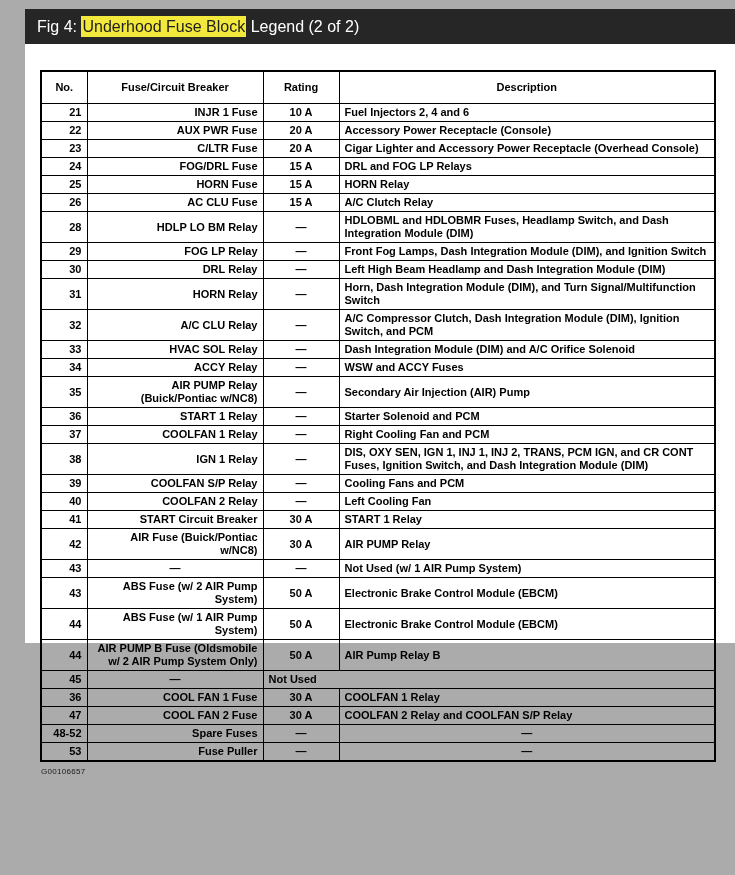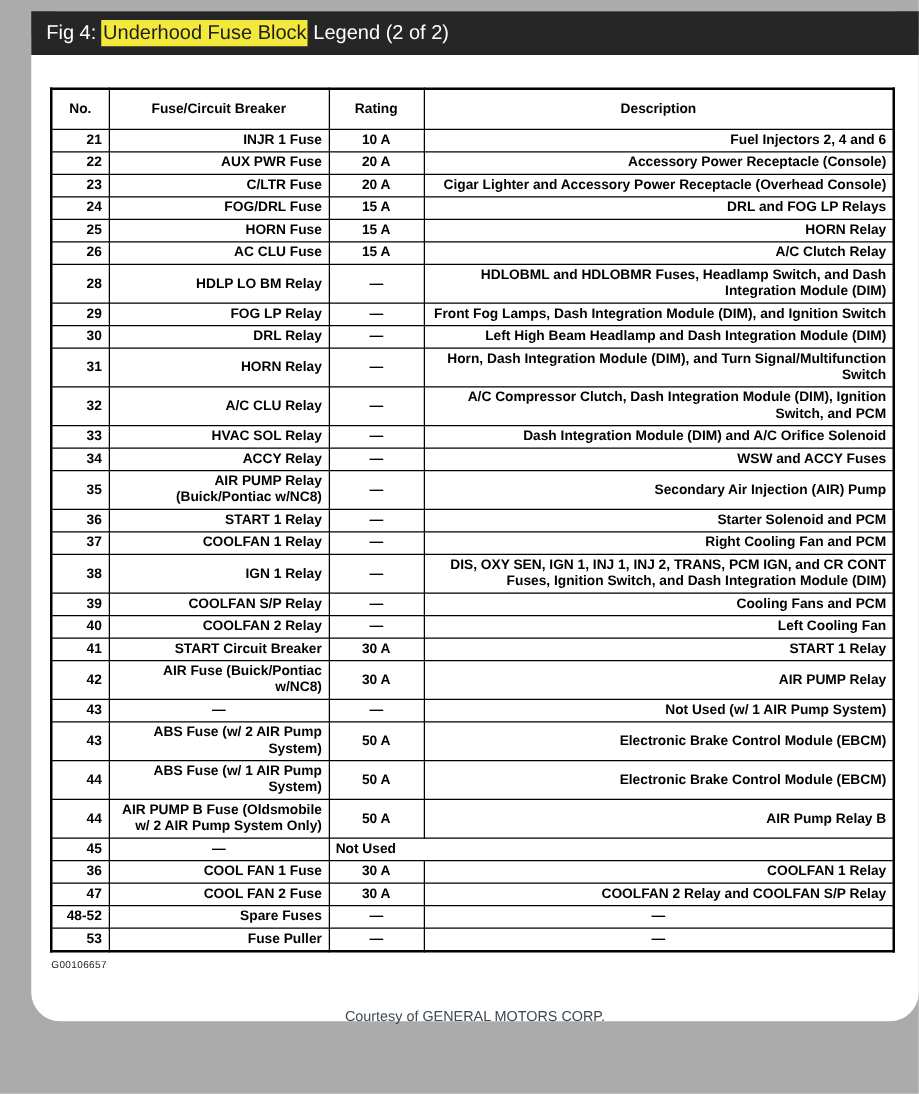--- a/index.html
+++ b/index.html
@@ -7,23 +7,22 @@
   body {
     width: 735px; height: 875px;
     background: #ababab;
     font-family: "Liberation Sans", sans-serif;
     position: relative;
     overflow: hidden;
   }
   .page {
     position: absolute;
     left: 25px; top: 9px;
-    width: 710px; height: 808px;
+    width: 710px; height: 634px;
     background: #ffffff;
-    border-radius: 23px;
   }
   .title-bar {
     height: 35px;
     background: #262626;
     color: #ffffff;
     font-size: 16px;
     line-height: 35px;
     padding-left: 12px;
     white-space: pre;
   }
@@ -46,21 +45,21 @@
     border: 1px solid #000;
     padding: 2px 5px;
     line-height: 13px;
     vertical-align: middle;
     overflow: hidden;
   }
   .fuse-table th { text-align: center; font-size: 11px; padding: 9px 4px; }
   .col-no     { width: 46px; text-align: right; }
   .col-fuse   { width: 176px; text-align: right; }
   .col-rating { width: 76px; text-align: center; }
-  .col-desc   { text-align: right; }
+  .col-desc   { text-align: left; }
   .figure-id {
     margin: 5px 0 0 16px;
     font-size: 8px;
     color: #1a1a1a;
     letter-spacing: 0.3px;
   }
   .courtesy {
     margin-top: 32px;
     text-align: center;
     font-size: 11.5px;
@@ -261,15 +260,14 @@
           <td class="col-no">53</td>
           <td class="col-fuse">Fuse Puller</td>
           <td class="col-rating">—</td>
           <td class="col-desc" style="text-align: center;">—</td>
         </tr>
       </tbody>
   </table>
 
   <div class="figure-id">G00106657</div>
 
-  <div class="courtesy">Courtesy of GENERAL MOTORS CORP.</div>
 
 </div>
 
 </body></html>

